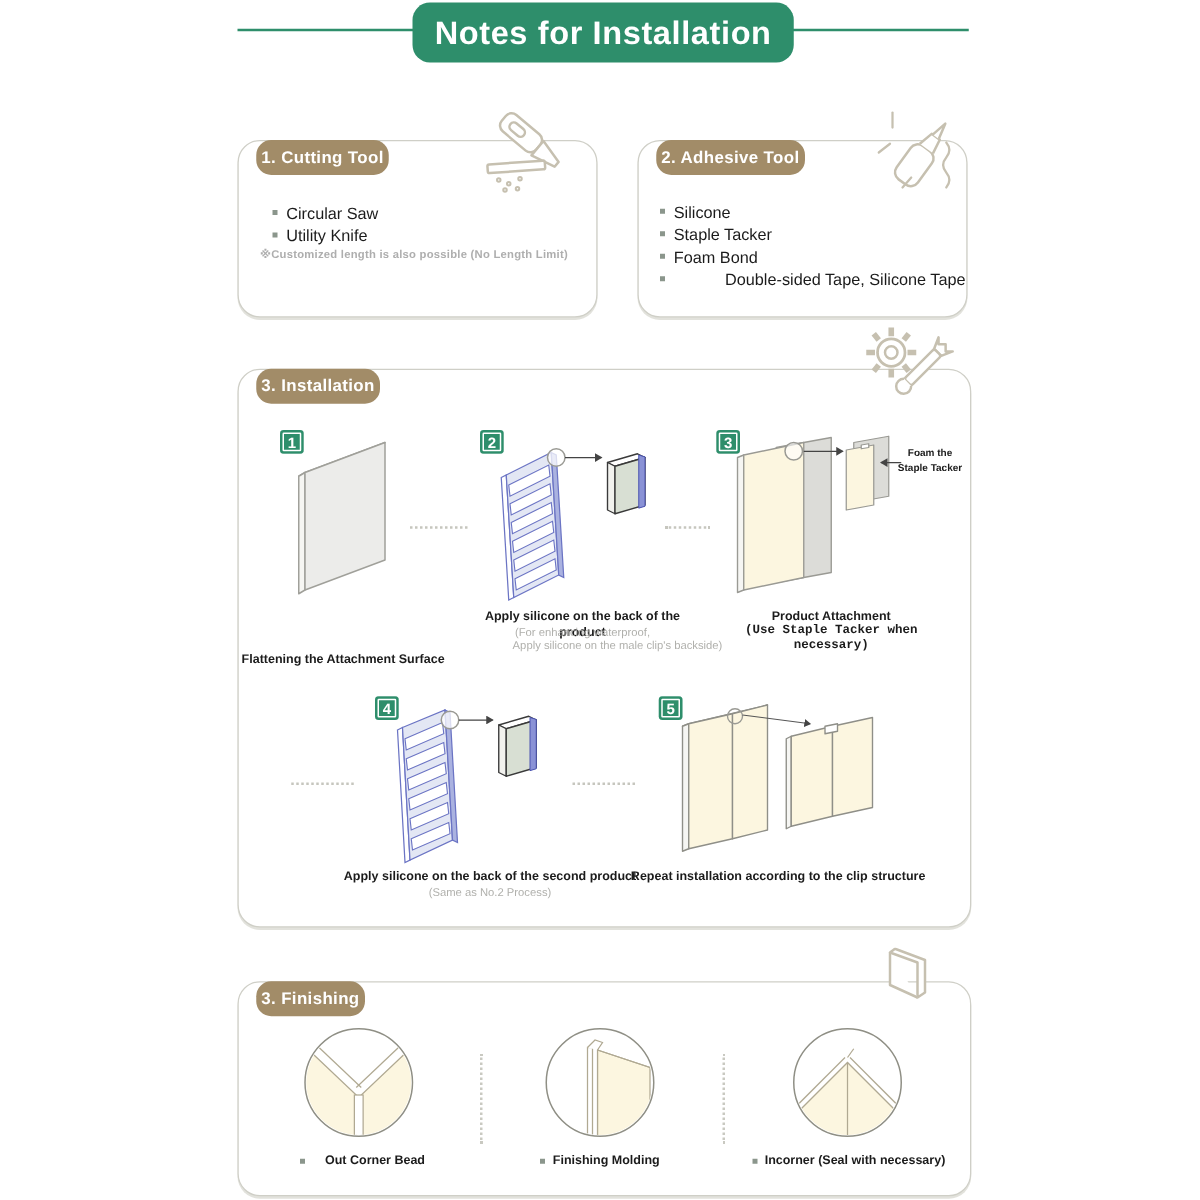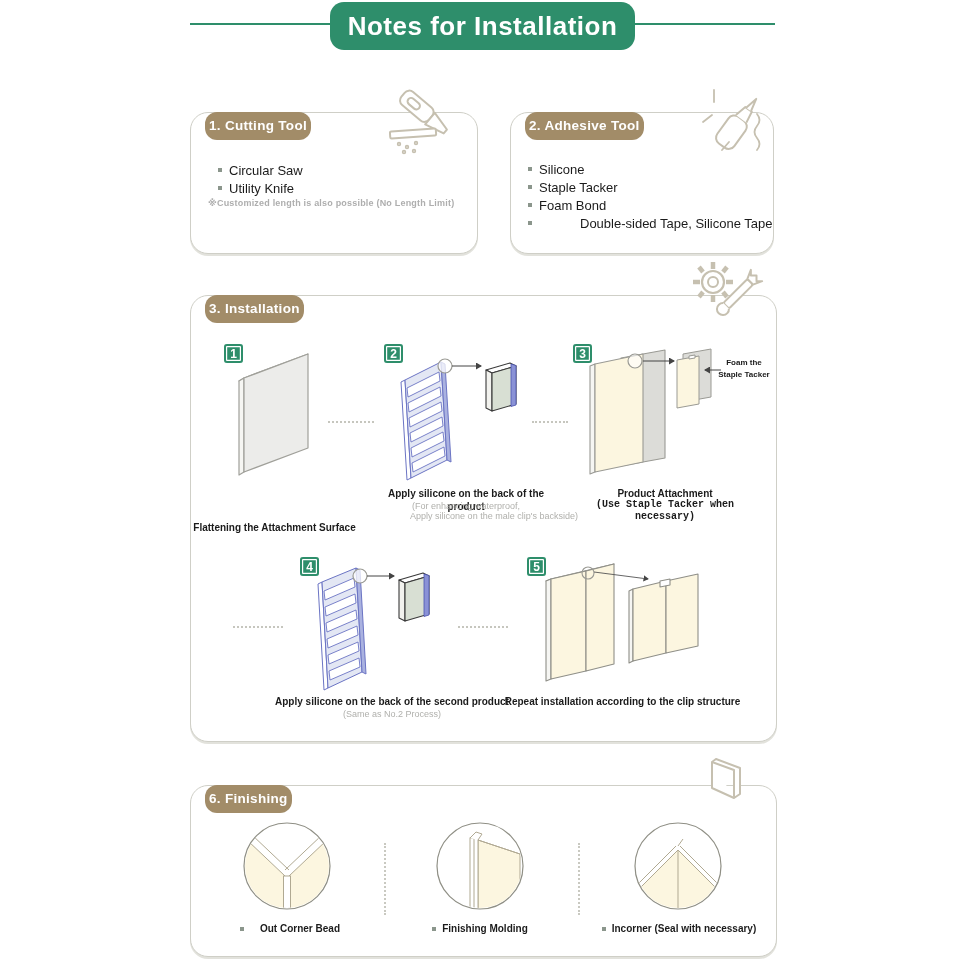--- a/index.html
+++ b/index.html
@@ -283,21 +283,21 @@
       <polygon points="122,25 132,23 132,29 122,31" fill="#ffffff"></polygon>
     </g>
   </svg>
 
   <div class="abs cap" style="left:268px;top:696px;width:248px;">Apply silicone on the back of the second product</div>
   <div class="abs sub" style="left:268px;top:709px;width:248px;">(Same as No.2 Process)</div>
   <div class="abs cap" style="left:500px;top:696px;width:245px;">Repeat installation according to the clip structure</div>
 
   <div class="abs box" style="left:190px;top:785px;width:585px;height:170px;"></div>
   <div class="abs sec-header" style="left:205px;top:785px;">
-    <span>6. Finishing</span>
+    <span>3. Finishing</span>
   </div>
   <svg class="abs icon-art" style="left:700px;top:758px;" width="56" height="48" viewBox="0 0 56 48">
     <g fill="#ffffff" stroke="#c6c0b0" stroke-width="2" stroke-linejoin="round">
       <path d="M12,4 L34,12 L34,40 L40,36 L40,10 L16,1 L12,4 Z"></path>
       <path d="M12,4 L12,30 L34,40"></path>
     </g>
   </svg>
 
   <svg class="abs" style="left:239px;top:818px;" width="96" height="96" viewBox="0 0 96 96">
     <defs>

